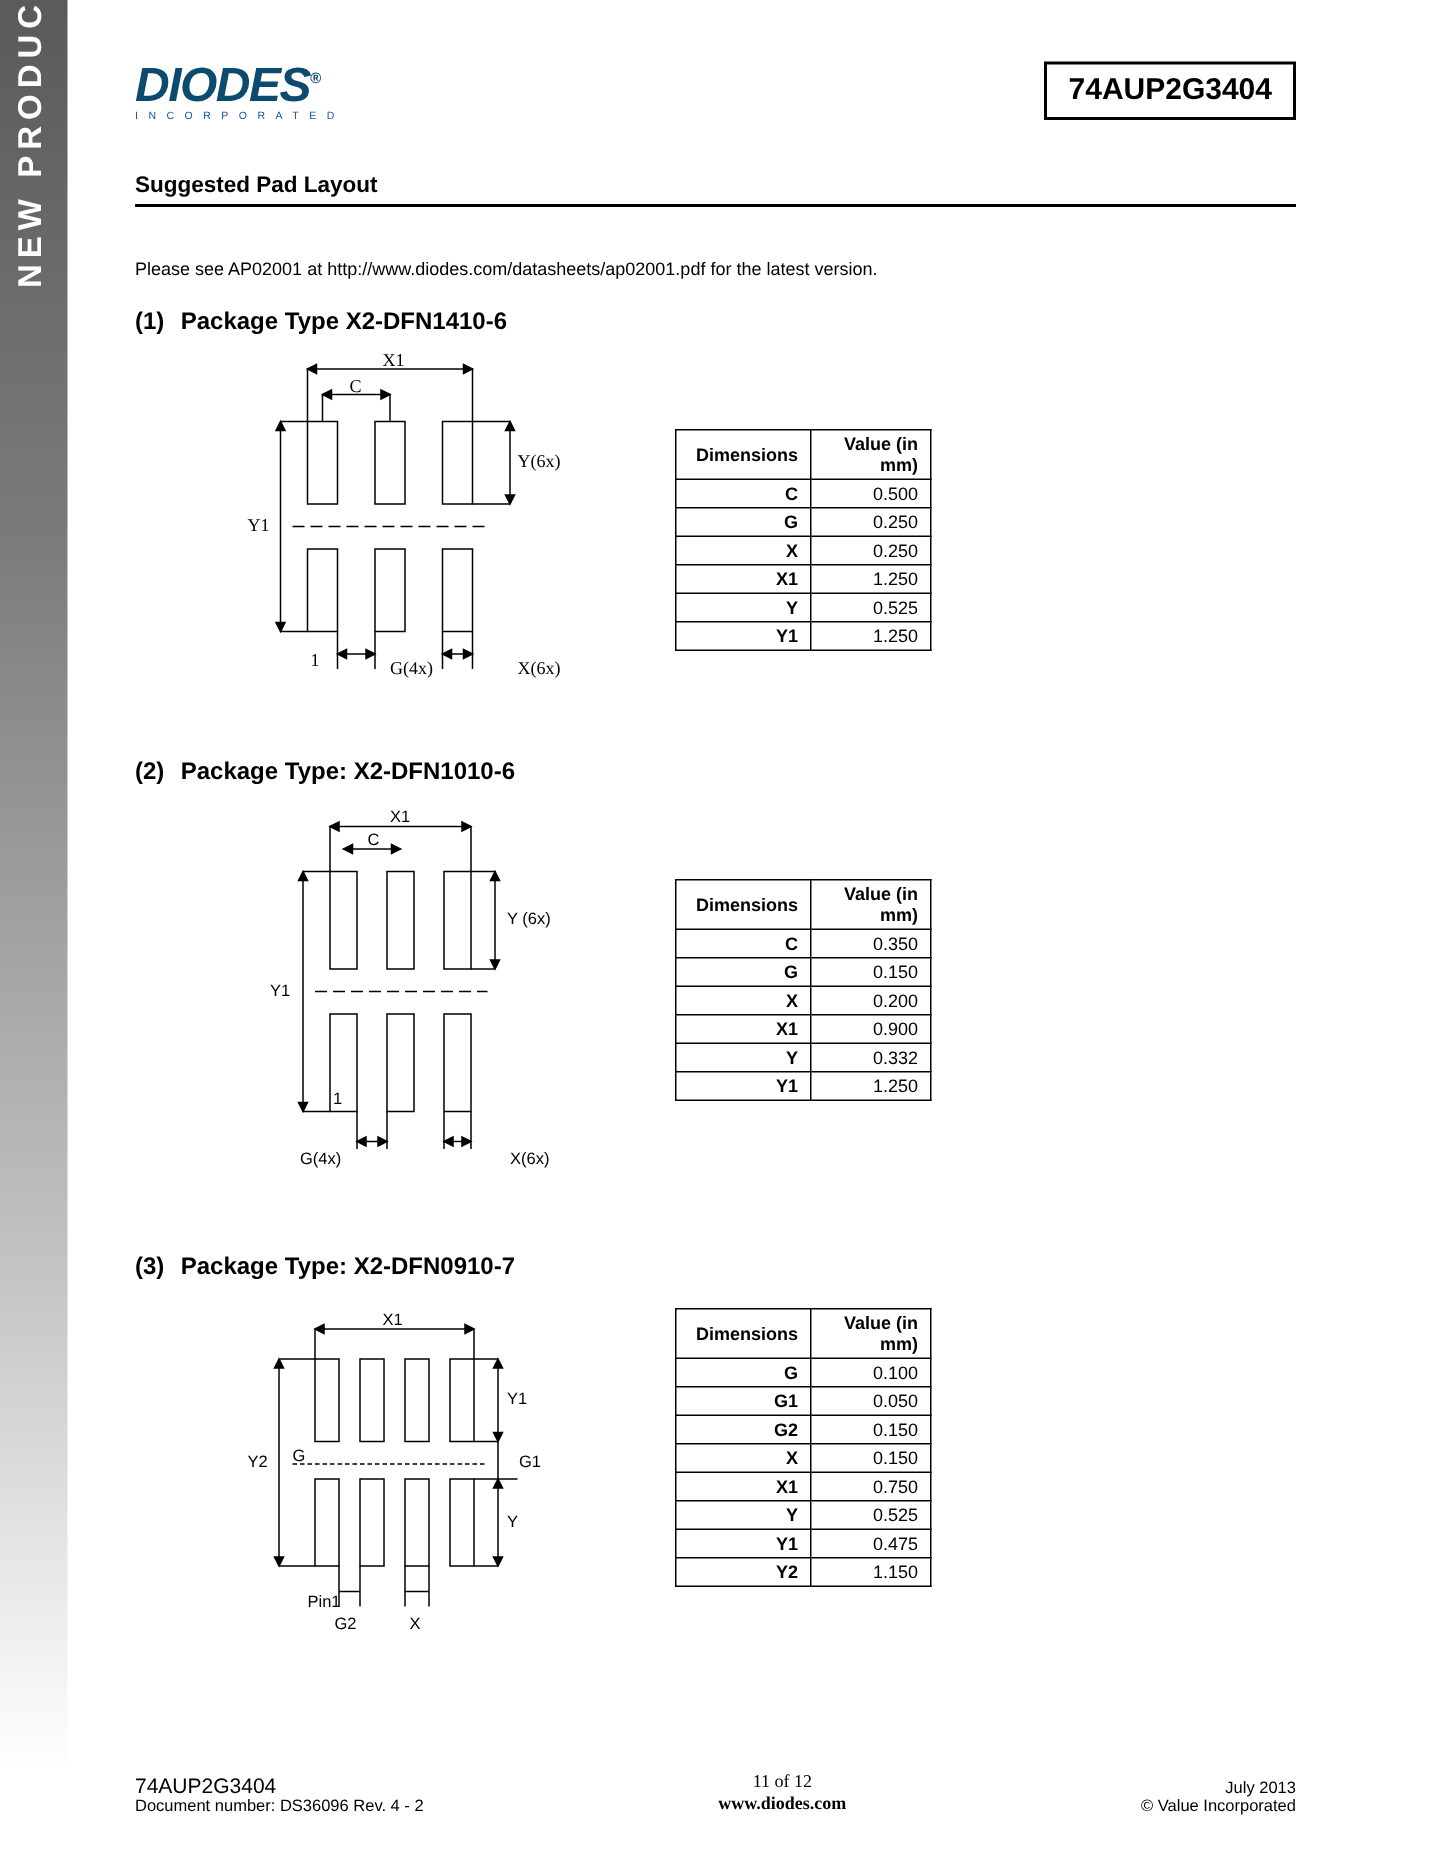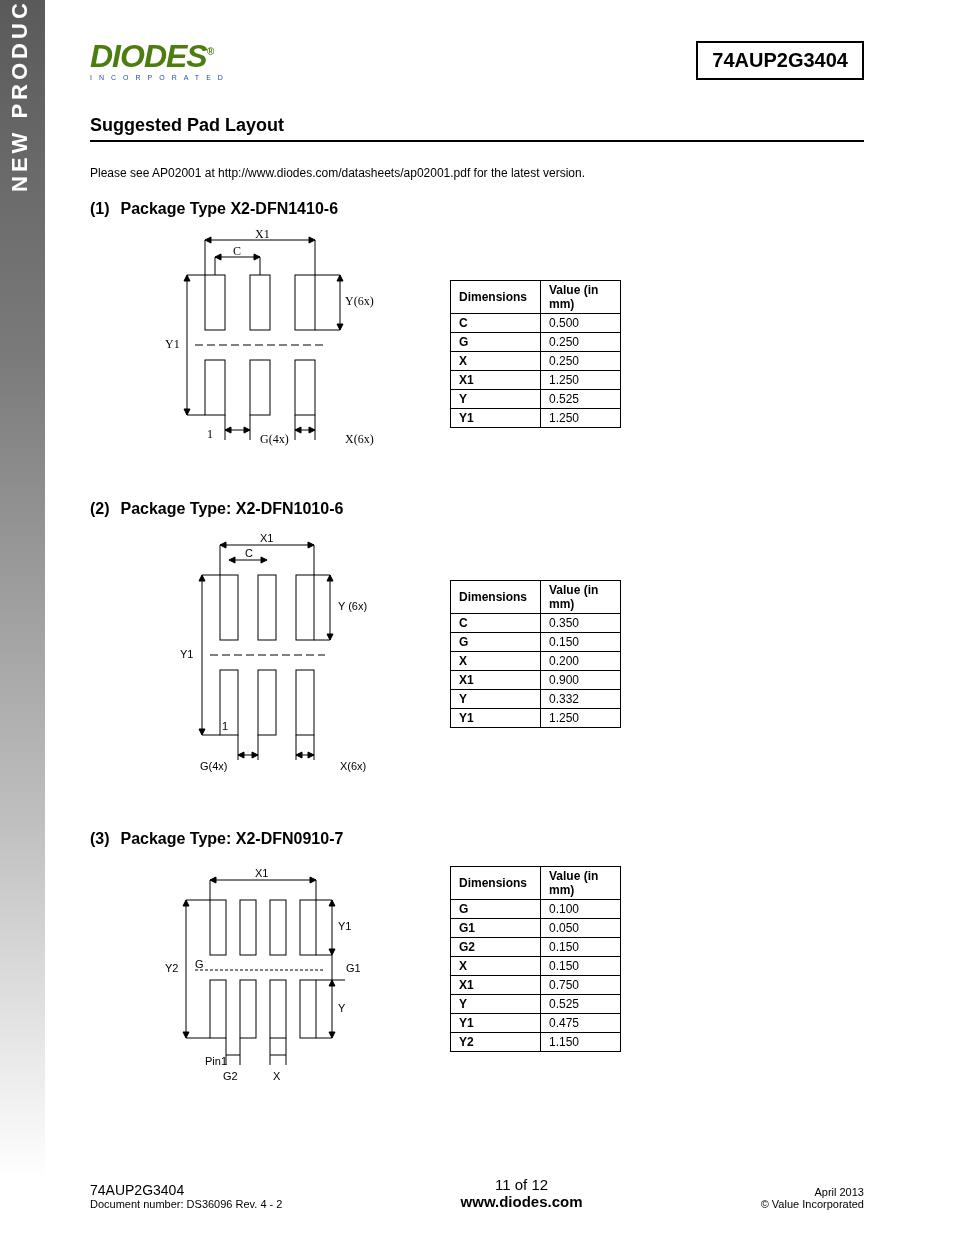--- a/index.html
+++ b/index.html
@@ -41,21 +41,21 @@
     display: flex;
     justify-content: space-between;
     align-items: center;
   }
   .logo { width: 170px; }
   .logo-main {
     font-family: Impact, "Arial Black", sans-serif;
     font-size: 32px;
     font-weight: 900;
     font-style: italic;
-    color: #4d7c0f;
+    color: #0c4a6e;
     letter-spacing: -1px;
     line-height: 1;
   }
   .logo-sub {
     font-size: 7px;
     letter-spacing: 7px;
     color: #1a4f9c;
     margin-top: 2px;
   }
   .logo-reg { font-size: 10px; vertical-align: super; }
@@ -65,25 +65,25 @@
     font-size: 20px;
     font-weight: bold;
   }
   .content {
     position: absolute;
     top: 115px;
     left: 90px;
     right: 90px;
   }
   .section-title {
-    font-size: 18px;
+    font-size: 15px;
     font-weight: bold;
     border-bottom: 2px solid #000;
     padding-bottom: 4px;
-    margin-bottom: 24px;
+    margin-bottom: 34px;
   }
   .intro-text {
     font-size: 12px;
     margin-bottom: 20px;
   }
   .pkg-block { margin-bottom: 40px; }
   .pkg-header {
     font-size: 16px;
     font-weight: bold;
     margin-bottom: 12px;
@@ -103,37 +103,37 @@
   .diagram-svg .st { font-family: Arial, sans-serif; font-size: 11px; }
   .dim-table {
     border-collapse: collapse;
     margin-top: 50px;
     font-size: 12px;
   }
   .dim-table.t3 { margin-top: 6px; }
   .dim-table th, .dim-table td {
     border: 1px solid #000;
     padding: 2px 8px;
-    text-align: left;
+    text-align: right;
   }
   .dim-table th { font-weight: bold; }
   .dim-table .col-dim { width: 90px; font-weight: bold; }
   .dim-table .col-val { width: 80px; }
   .footer {
     position: absolute;
     bottom: 25px;
     left: 90px;
     right: 90px;
     display: flex;
     justify-content: space-between;
     align-items: flex-end;
     font-size: 11px;
   }
   .footer-left .p1 { font-size: 14px; }
-  .footer-center { text-align: center; font-size: 15px; }
+  .footer-center { text-align: center; font-size: 12px; font-family: Liberation Serif, serif; }
   .footer-center .p2 { font-weight: bold; }
   .footer-right { text-align: right; }
 </style>
 </head>
 <body>
 
 <div class="side-banner">
   <div class="side-banner-text">NEW PRODUCT</div>
 </div>
 
@@ -434,16 +434,16 @@
 <div class="footer">
   <div class="footer-left">
     <div class="p1">74AUP2G3404</div>
     <div>Document number: DS36096  Rev. 4 - 2</div>
   </div>
   <div class="footer-center">
     <div>11 of 12</div>
     <div class="p2">www.diodes.com</div>
   </div>
   <div class="footer-right">
-    <div>April 2013</div>
+    <div>July 2013</div>
     <div>© Value Incorporated</div>
   </div>
 </div>
 
 </body></html>

